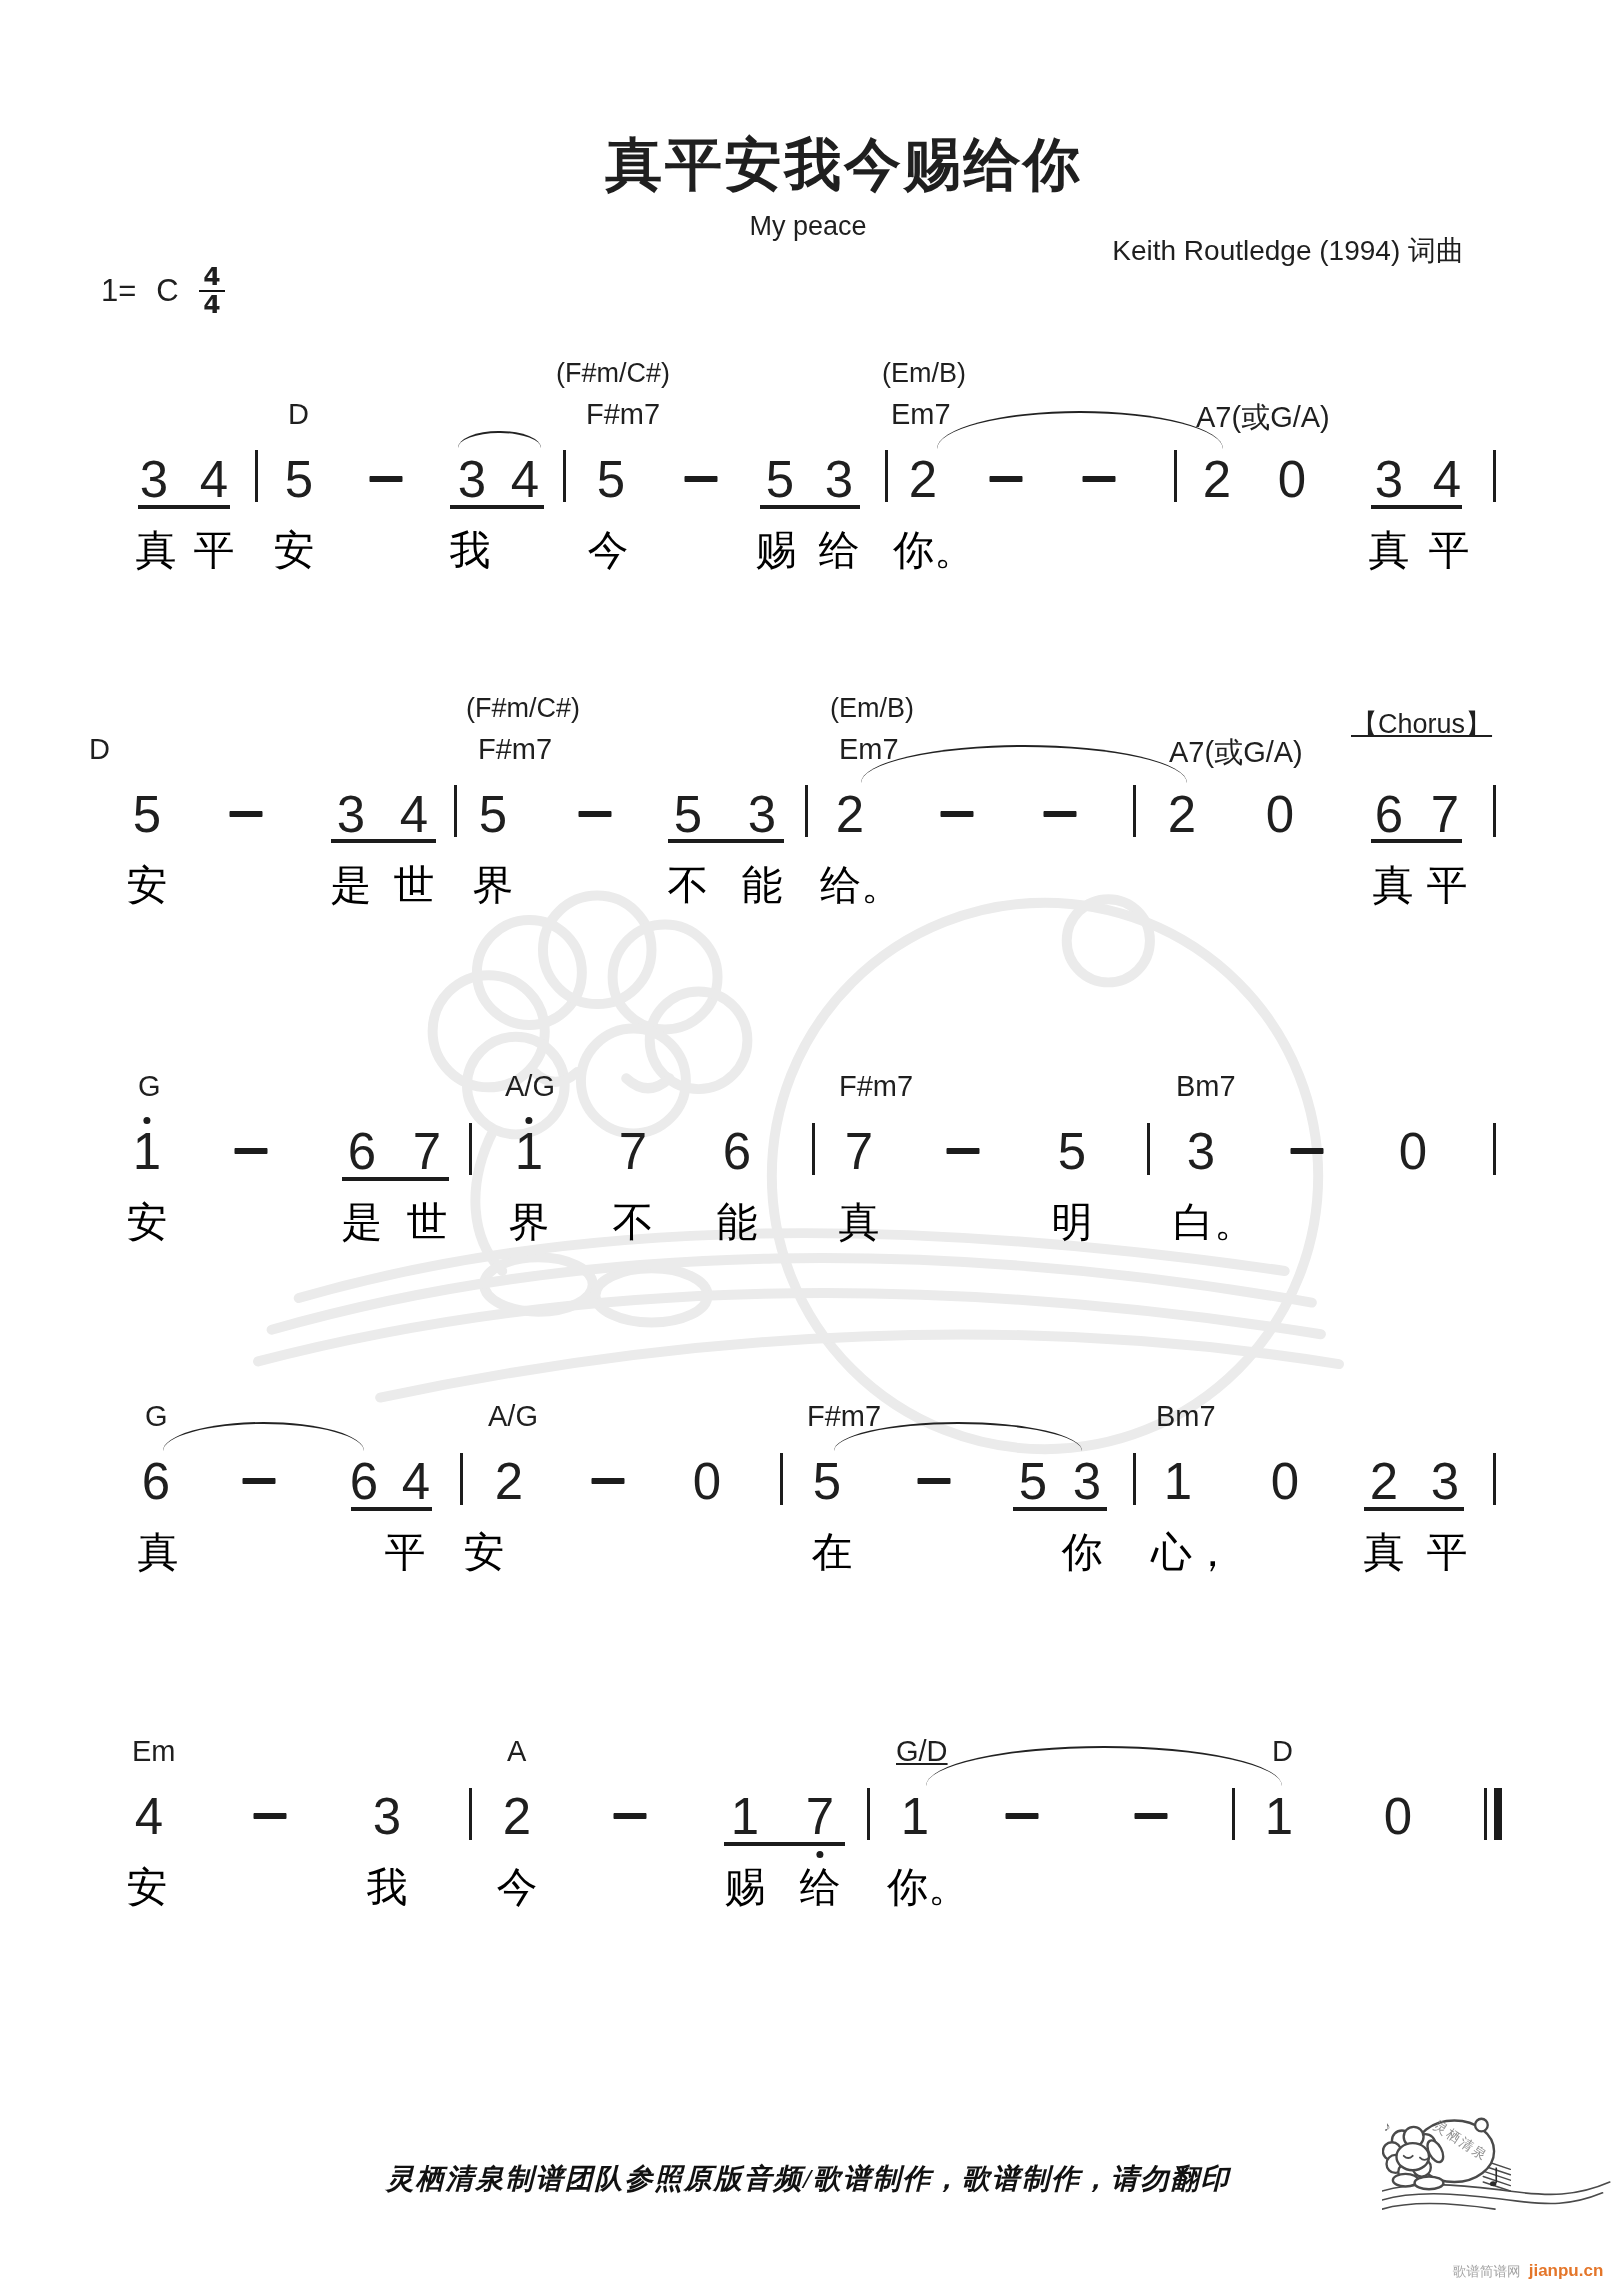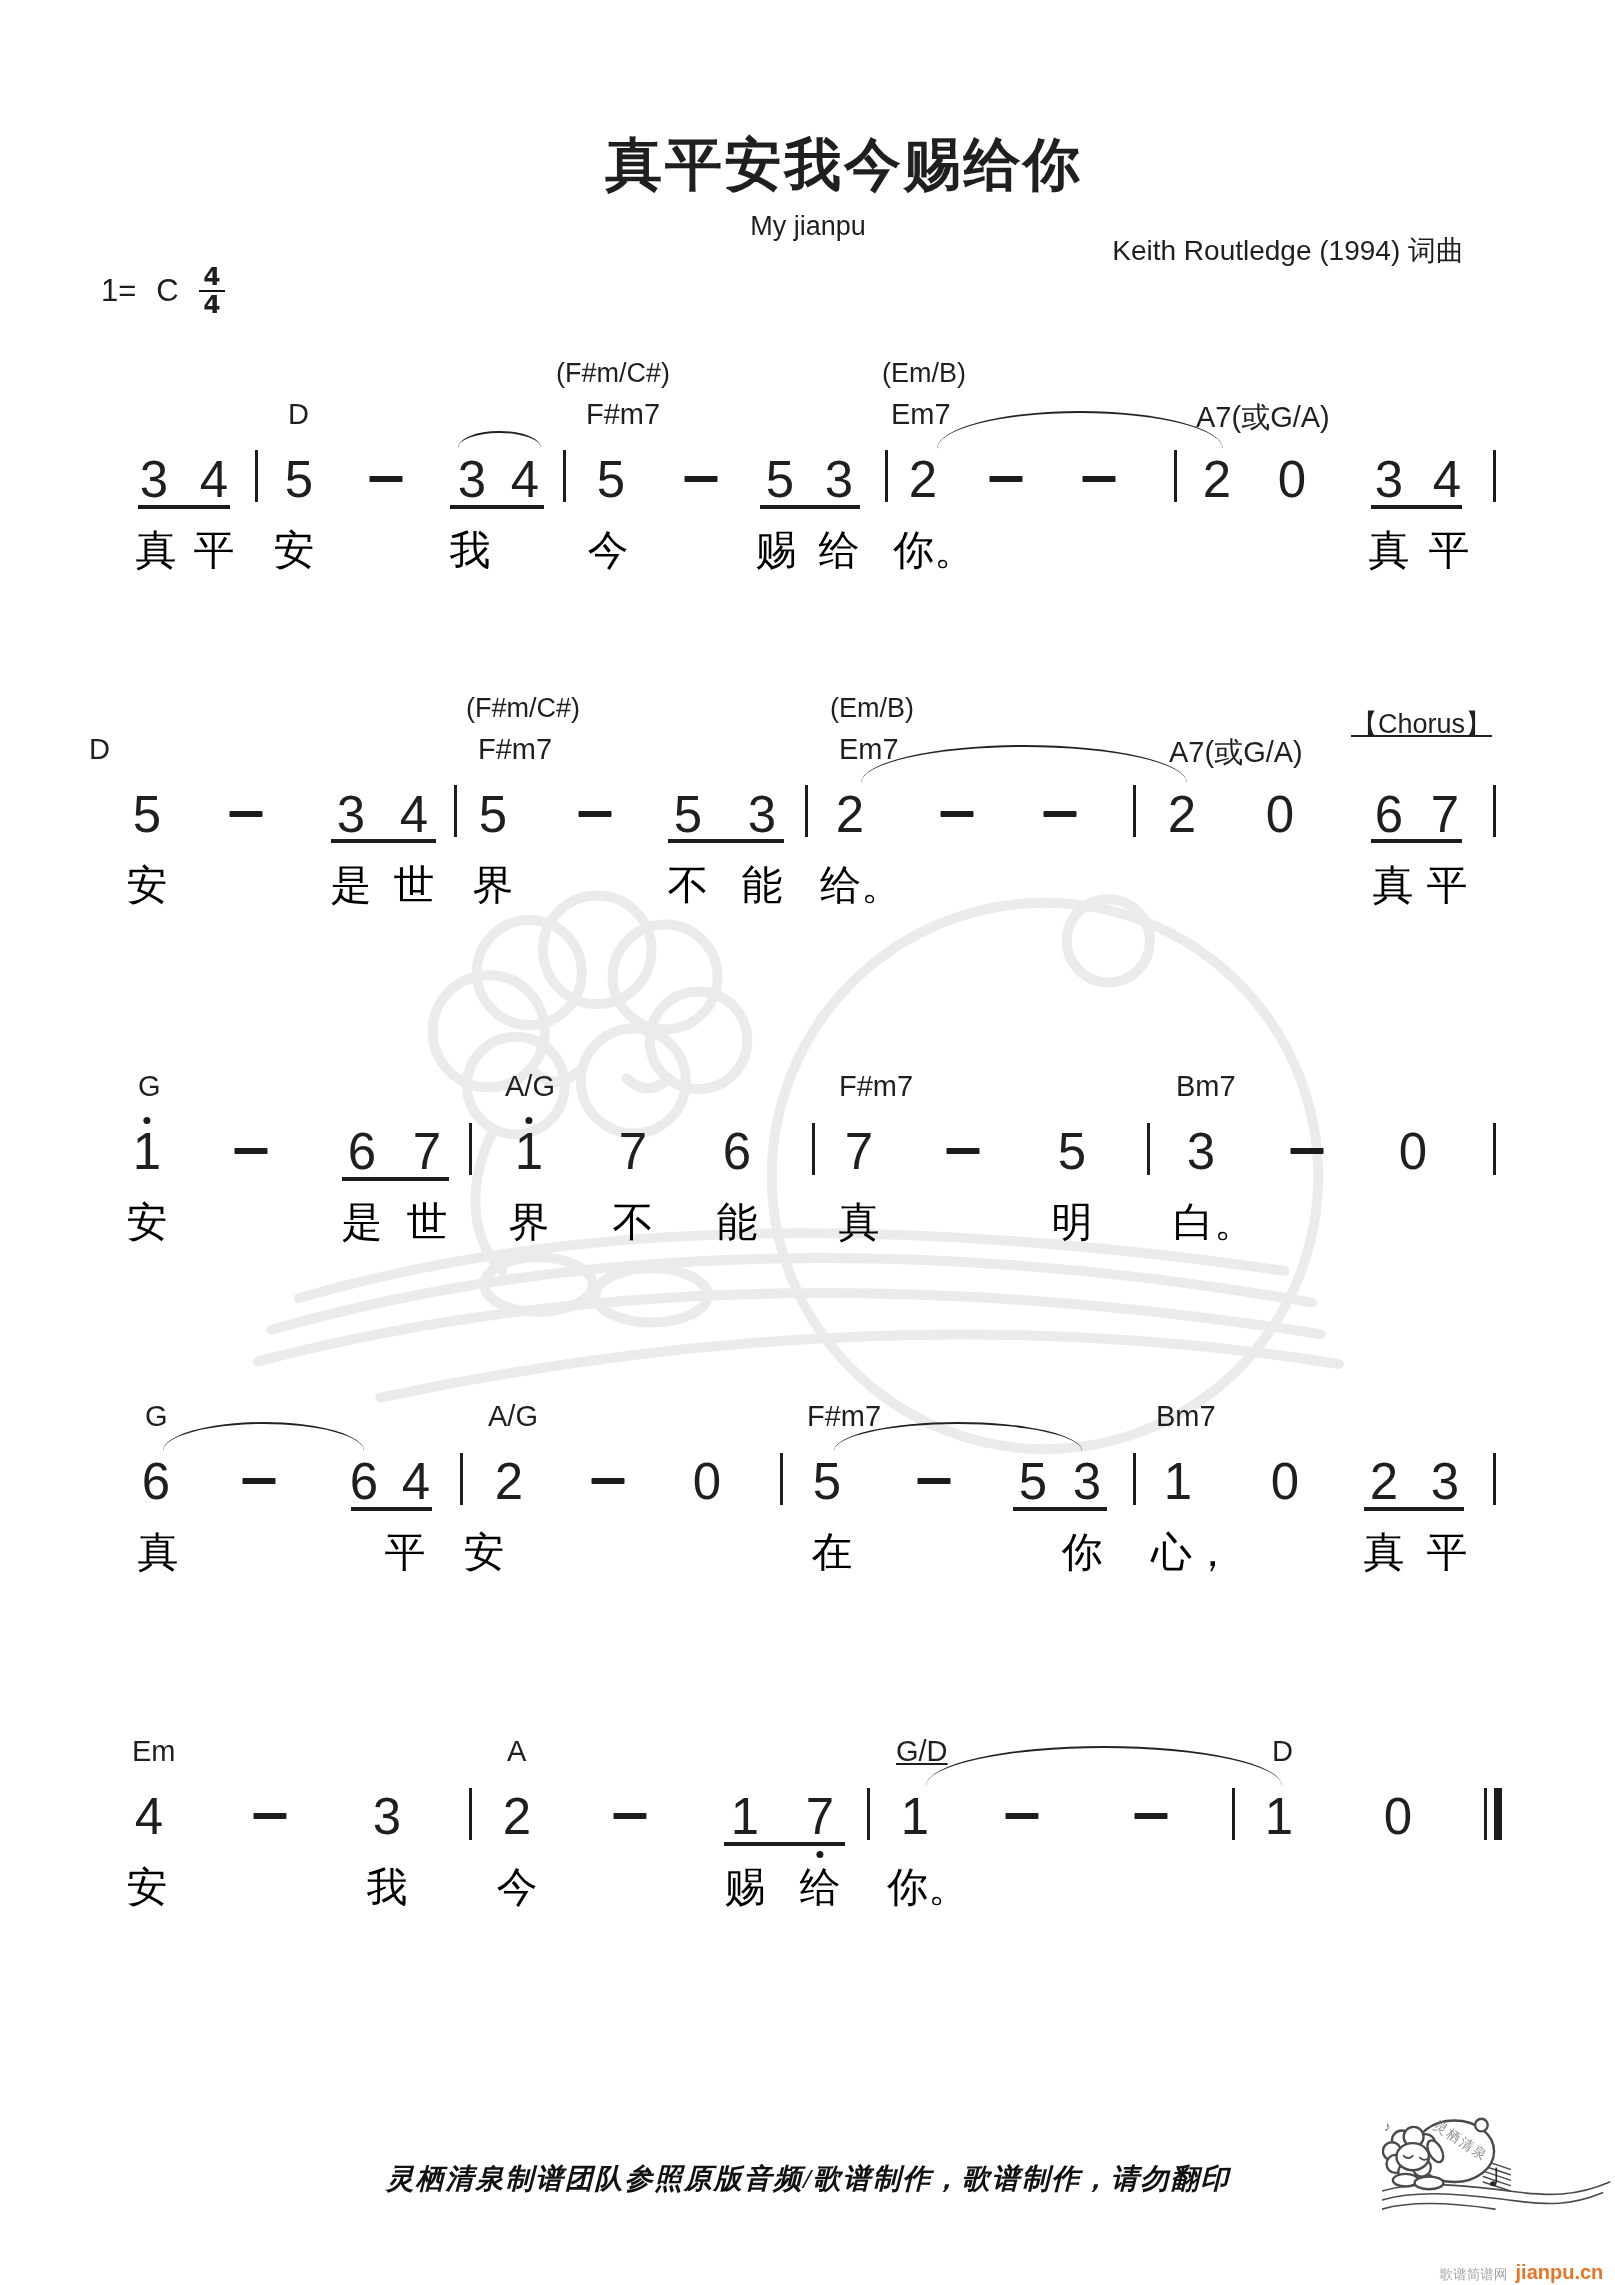--- a/index.html
+++ b/index.html
@@ -26,21 +26,21 @@
   .bar{position:absolute;width:2.7px;height:52px;background:#1c1c1c;}
   .bar.thick{width:8.1px;}
   .beam{position:absolute;height:3.6px;background:#1c1c1c;}
   .odot{position:absolute;transform:translateX(-50%);width:7.2px;height:7.2px;border-radius:50%;background:#1c1c1c;}
   .slur{position:absolute;border-top:2.7px solid #222;border-radius:50% 50% 0 0 / 100% 100% 0 0;}
   .lyric{position:absolute;transform:translateX(-50%);font-size:41px;line-height:1;color:#000;white-space:nowrap;}
   
   .copyright{top:2160px;left:0;width:100%;text-align:center;font-size:28px;font-weight:700;font-style:italic;letter-spacing:1.8px;font-family:"Liberation Serif",serif;color:#111;}
   .sitecredit{top:2261px;right:12.7px;font-size:13.6px;display:flex;align-items:baseline;gap:8.1px;}
   .sitename{color:#a3a3a3;}
-  .siteurl{color:#e4762a;font-size:20px;font-weight:700;}
+  .siteurl{color:#e4762a;font-size:17px;font-weight:700;}
   svg{display:block;}
 </style>
 </head>
 <body>
 
 <div class="abs" style="left:0;top:0;">
   <svg width="1616" height="2285" viewBox="0 0 1786 2526" fill="none" stroke="#ebebeb" stroke-width="11" stroke-linecap="round">
     <circle cx="1225" cy="1040" r="46"></circle>
     <circle cx="1155" cy="1300" r="302"></circle>
     <circle cx="540" cy="1140" r="62"></circle>
@@ -56,21 +56,21 @@
     <ellipse cx="595" cy="1420" rx="60" ry="30"></ellipse>
     <ellipse cx="720" cy="1432" rx="62" ry="30"></ellipse>
     <path d="M330,1435 C640,1345 1000,1345 1420,1405"></path>
     <path d="M300,1470 C650,1370 1050,1370 1450,1440"></path>
     <path d="M285,1505 C650,1410 1050,1410 1460,1475"></path>
     <path d="M420,1545 C800,1465 1150,1455 1480,1508"></path>
   </svg>
 </div>
 
 <h1 class="abs title">真平安我今赐给你</h1>
-<div class="abs subtitle">My jianpu</div>
+<div class="abs subtitle">My peace</div>
 <div class="abs credit">Keith Routledge (1994) 词曲</div>
 <div class="abs keysig">
   <span>1=</span>
   <span>C</span>
   <span class="frac">
     <span class="num">4</span>
     <span class="den">4</span>
   </span>
 </div>
 

